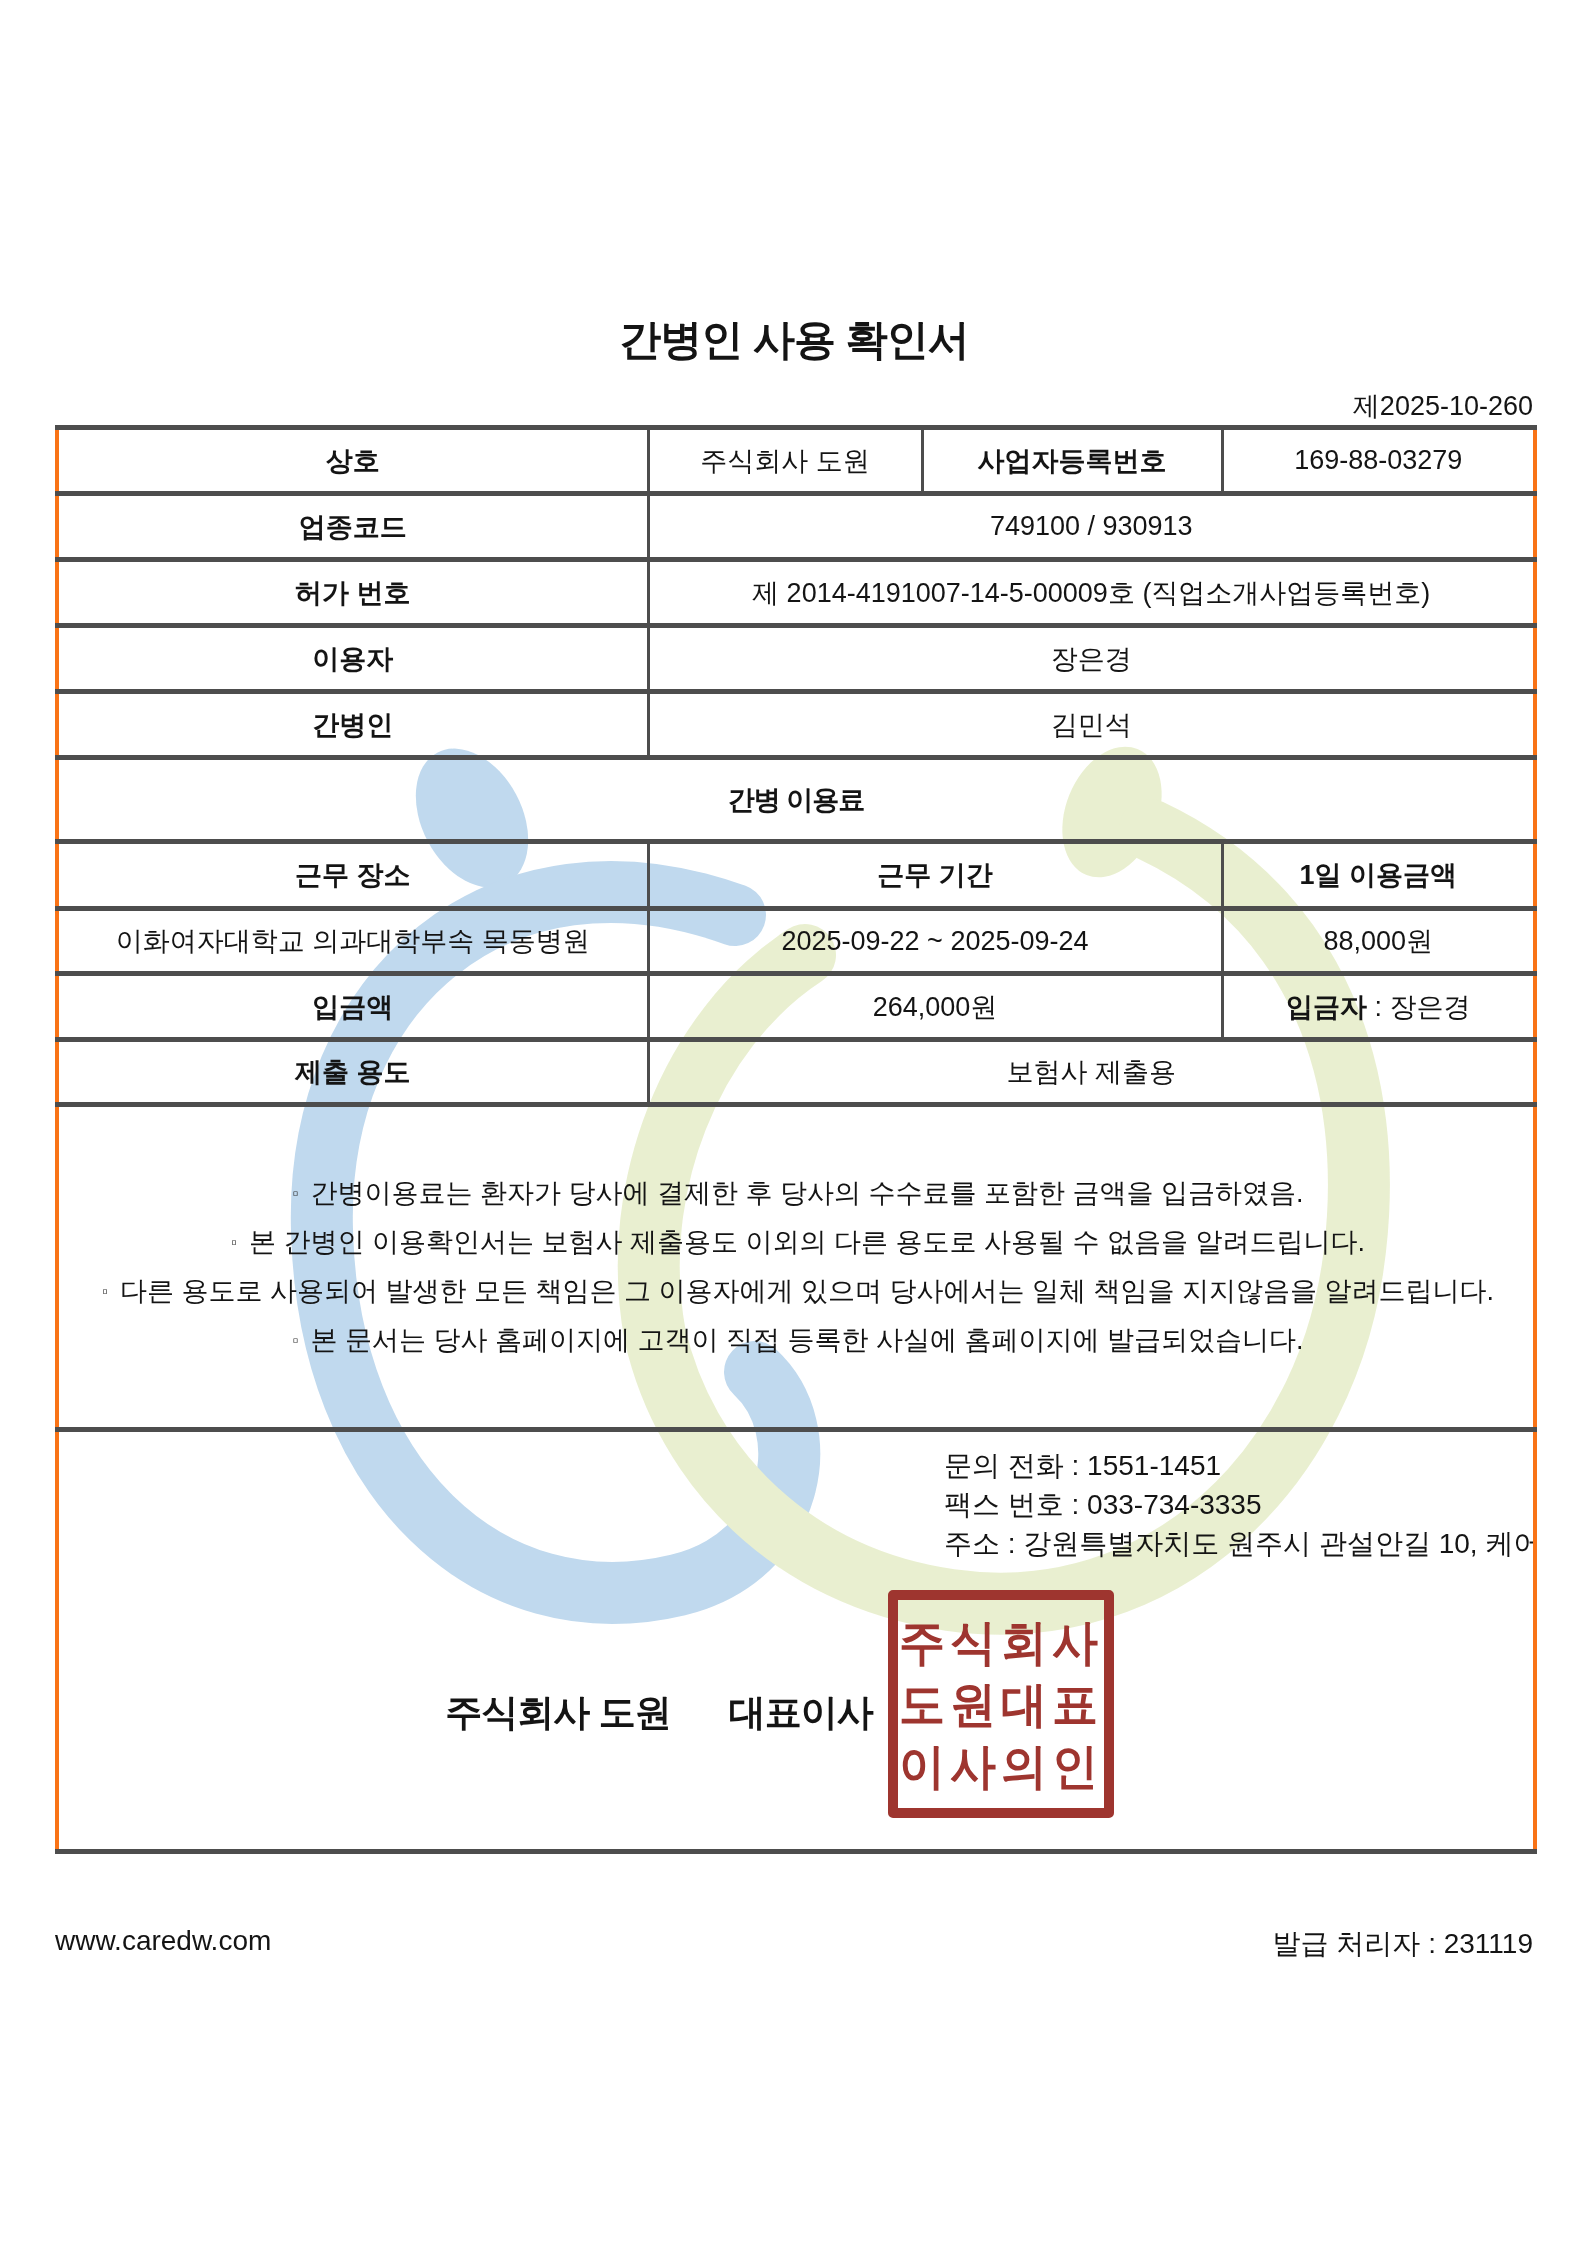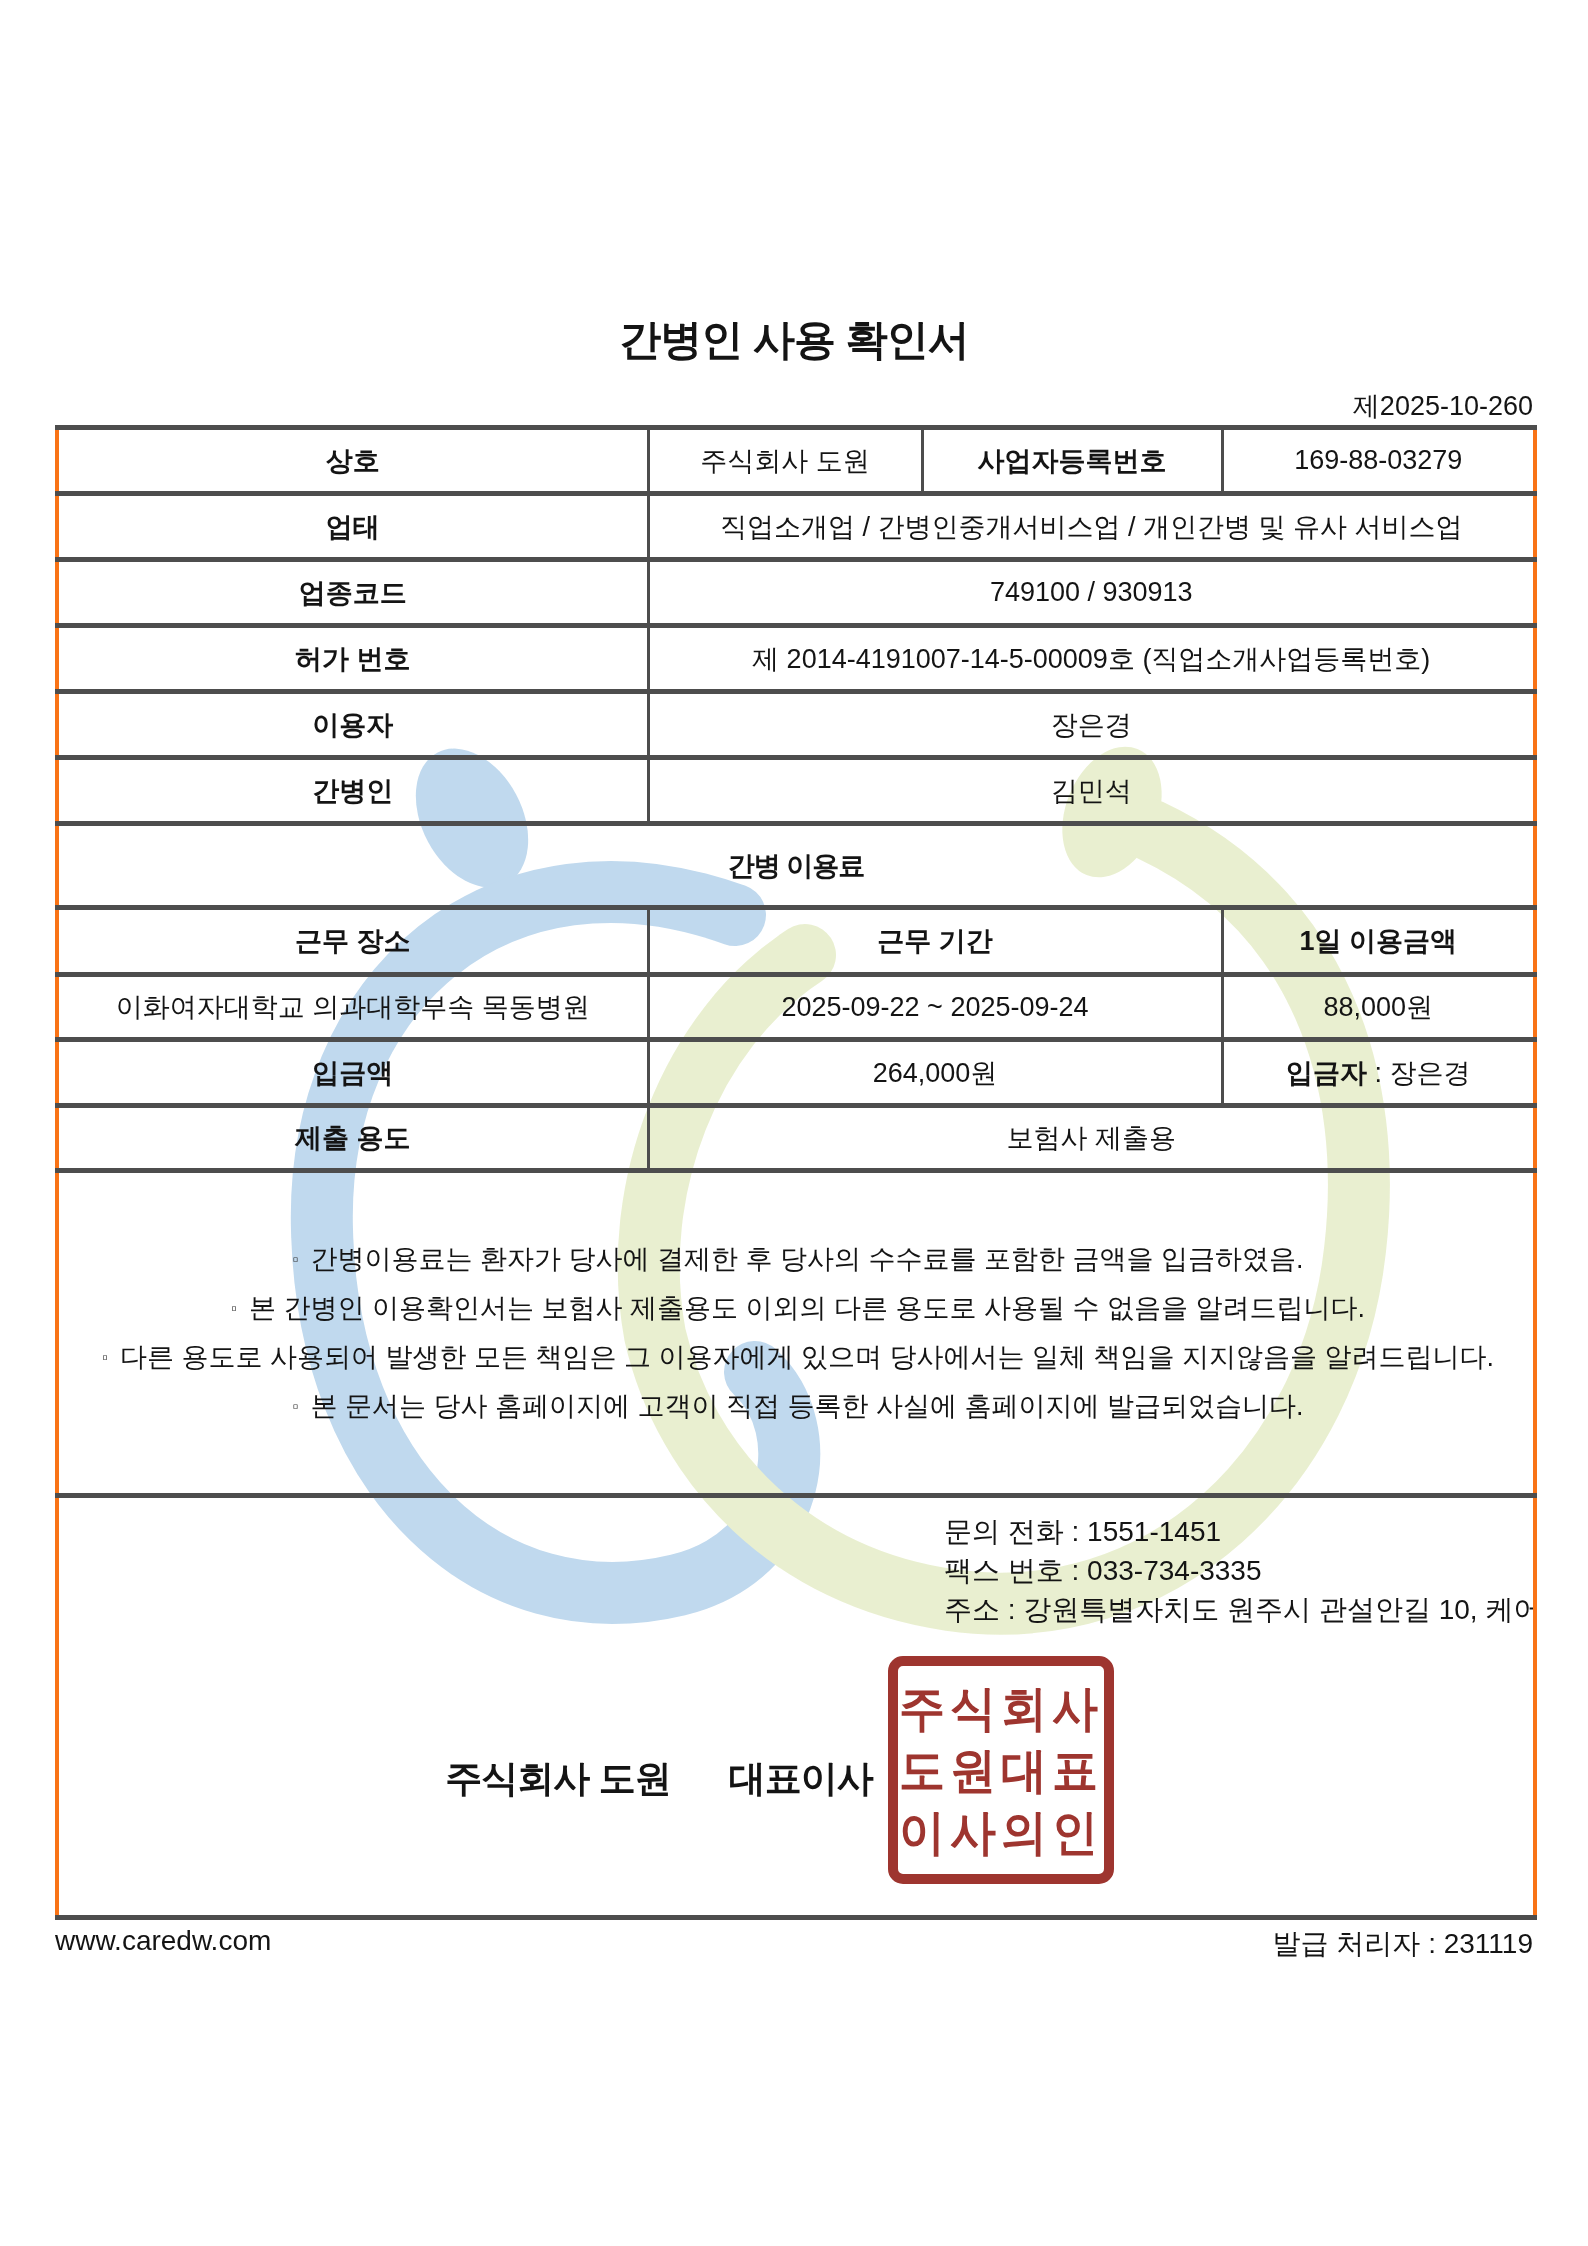--- a/index.html
+++ b/index.html
@@ -50,21 +50,21 @@
     font-size:28px; line-height:39px; white-space:nowrap;
   }
   .signature-line {
     position:absolute; left:0; top:256px; width:1200px;
     text-align:center; font-size:37px; font-weight:700; letter-spacing:-1px;
   }
   .sig-gap { display:inline-block; width:58px; }
   .stamp {
     position:absolute; left:829px; top:158px;
     width:206px; height:208px;
-    border:10px solid #9e352f; border-radius:15px;
+    border:10px solid #9e352f; border-radius:5px;
     display:flex; flex-direction:column; justify-content:center; align-items:center;
     color:#9e352f; background:transparent;
   }
   .stamp-row {
     font-size:46px; font-weight:800; line-height:62px;
     letter-spacing:5px; transform:scaleY(1.05);
     white-space:nowrap;
   }
   .footer-left {
     position:absolute; left:55px; top:1925px; font-size:28px;
@@ -103,24 +103,20 @@
       </colgroup>
 
       <tbody>
           <tr style="height:66px">
         <td class="lbl">상호</td>
         <td>주식회사 도원</td>
         <td class="lbl">사업자등록번호</td>
         <td>169-88-03279</td>
       </tr>
 
-      <tr style="height:66px">
-        <td class="lbl">업태</td>
-        <td colspan="3">직업소개업 / 간병인중개서비스업 / 개인간병 및 유사 서비스업</td>
-      </tr>
 
       <tr style="height:66px">
         <td class="lbl">업종코드</td>
         <td colspan="3">749100 / 930913</td>
       </tr>
 
       <tr style="height:66px">
         <td class="lbl">허가 번호</td>
         <td colspan="3">제 2014-4191007-14-5-00009호 (직업소개사업등록번호)</td>
       </tr>

